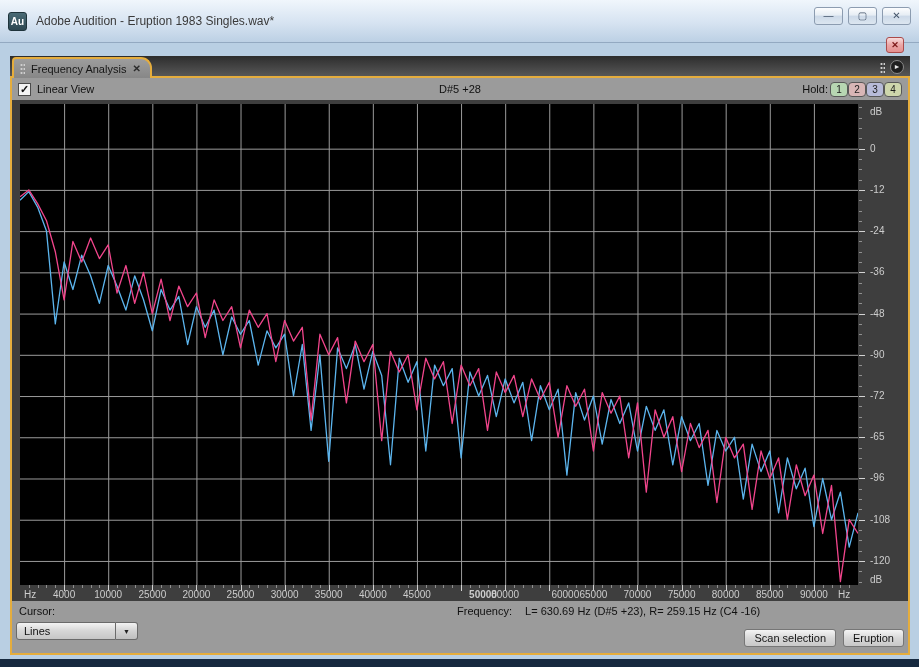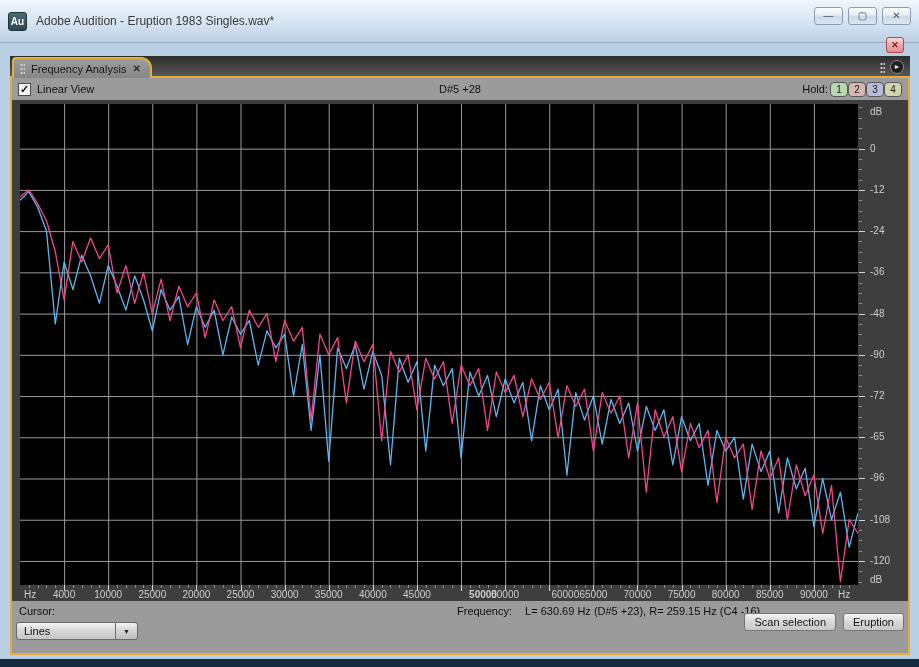--- a/index.html
+++ b/index.html
@@ -114,21 +114,21 @@
     background:linear-gradient(#f3f3f3, #d6d6d6 50%, #c6c6c6);
     padding:2px 0 0 7px;
   }
   .dd-arrow {
     width:22px; height:18px; border:1px solid #6a6a6a; border-left:none; border-radius:0 3px 3px 0;
     background:linear-gradient(#f3f3f3, #d2d2d2 50%, #bfbfbf);
     font-size:7px; text-align:center; line-height:17px; color:#222;
   }
   .freq { position:absolute; left:445px; top:4px; }
   .freq b { font-weight:normal; margin-right:10px; }
-  .sb-buttons { position:absolute; right:4px; top:12px; display:flex; gap:7px; }
+  .sb-buttons { position:absolute; right:4px; top:28px; display:flex; gap:7px; }
   .sb-btn {
     height:18px; padding:2px 9px 0 9px; border:1px solid #767676; border-radius:3px;
     background:linear-gradient(#f4f4f4, #d8d8d8 50%, #c8c8c8);
     font-size:11px; color:#141414;
   }
   .bottom-strip { position:absolute; left:0; bottom:0; width:919px; height:8px; background:#16293f; }
 </style>
 </head>
 <body>
 

